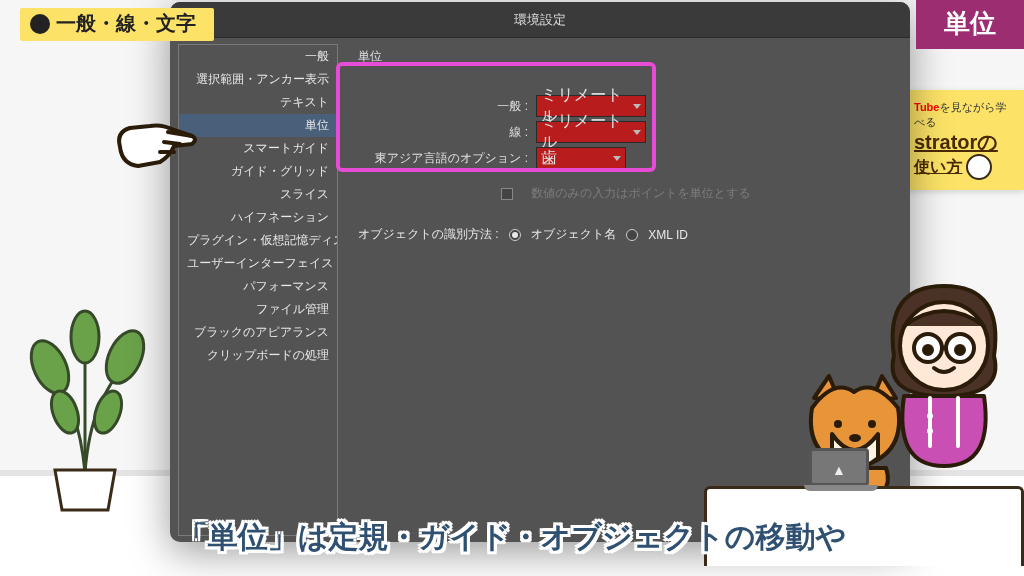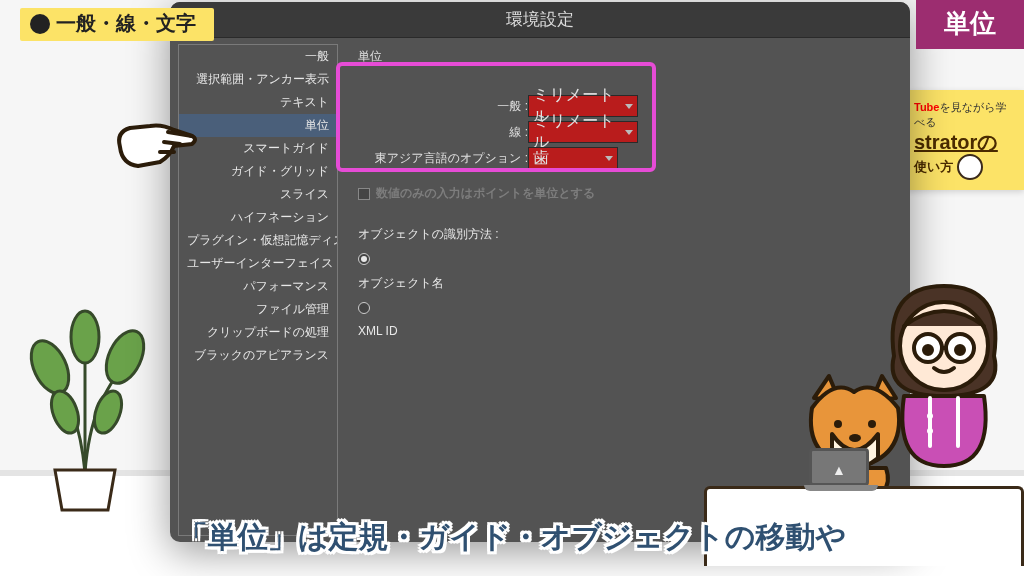--- a/index.html
+++ b/index.html
@@ -50,42 +50,42 @@
     padding: 10px 16px 10px 10px;
     font-size: 14px;
     color: #333;
     box-shadow: 0 2px 6px rgba(0,0,0,0.15);
     z-index: 15;
     overflow: hidden;
   }
   .promo .line1 { font-size: 11px; }
   .promo .line1 b { color: #ff0000; }
   .promo .line2 { font-size: 20px; font-weight: 700; color: #4a2b00; line-height: 1.2; text-decoration: underline; }
-  .promo .line3 { font-size: 13px; font-weight: 700; color: #4a2b00; display:flex; align-items:center; gap:4px;}
+  .promo .line3 { font-size: 16px; font-weight: 700; color: #4a2b00; display:flex; align-items:center; gap:4px;text-decoration:underline;}
   .promo .face {
     width: 26px; height: 26px; border-radius:50%;
     background: #fff; border: 2px solid #3b2a1a;
     position: relative; display:inline-block;
   }
 
   
   .dialog {
     position: absolute; left: 170px; top: 2px;
     width: 740px; height: 540px;
     background: #535353;
     border-radius: 10px;
     box-shadow: 0 10px 40px rgba(0,0,0,0.4);
     display: flex; flex-direction: column;
     overflow: hidden;
     z-index: 20;
   }
   .titlebar {
     height: 36px; background: #3a3a3a; color: #ddd;
     display:flex; align-items:center; justify-content:center;
-    font-size: 17px;
+    font-size: 13px;
     border-bottom: 1px solid #2a2a2a;
   }
   .dialog-body { flex:1; display:flex; }
   .sidebar {
     width: 160px; border: 1px solid #7a7a7a; margin: 6px 4px 6px 8px;
     background: #535353;
     font-size: 12px; color: #e8e8e8;
     overflow: hidden;
   }
   .sidebar-item {
@@ -112,48 +112,47 @@
     position: absolute;
     left: -6px; top: 24px;
     width: 320px; height: 110px;
     border: 4px solid #e64cd6;
     border-radius: 6px;
     pointer-events: none;
     z-index: 5;
   }
 
   .row {
-    display:flex; align-items:center; 
+    display:flex; align-items:center; gap: 8px;
     margin: 4px 0;
   }
   .row label {
     width: 170px; text-align: right; color:#e0e0e0;
   }
   .select {
     background:#b91c1c; border:1px solid #2a2a2a;
     color:#e0e0e0; font-size:16px;
     padding: 10px 4px; width: 110px; height: 20px;
     display:flex; align-items:center; justify-content:space-between;
   }
   .select.small { width: 90px; }
   .caret {
     width:0;height:0;border-left:4px solid transparent;border-right:4px solid transparent;border-top:5px solid #bbb;
   }
   .checkbox-row {
     margin: 6px 0 12px 0;
-    display:flex; justify-content:flex-start; align-items:center; gap:6px;
+    display:flex; justify-content:center; align-items:center; gap:18px;
     color:#7d7d7d;
-    font-weight:bold;
   }
   .checkbox {
     width:12px;height:12px;border:1px solid #888;background:#444;display:inline-block;
   }
   .id-row {
     margin-top: 24px;
-    display:flex; align-items:flex-start; gap:10px;flex-direction:column;
+    display:flex; align-items:center; gap:10px;
   }
   .radio {
     width:12px;height:12px;border:1px solid #ccc;border-radius:50%;display:inline-flex;align-items:center;justify-content:center;background:#444;
   }
   .radio.checked::after{
     content:""; width:6px;height:6px;border-radius:50%;background:#e8e8e8;
   }
 
   
   .hand {
@@ -234,22 +233,22 @@
         <div class="sidebar-item">テキスト</div>
         <div class="sidebar-item selected">単位</div>
         <div class="sidebar-item">スマートガイド</div>
         <div class="sidebar-item">ガイド・グリッド</div>
         <div class="sidebar-item">スライス</div>
         <div class="sidebar-item">ハイフネーション</div>
         <div class="sidebar-item">プラグイン・仮想記憶ディスク</div>
         <div class="sidebar-item">ユーザーインターフェイス</div>
         <div class="sidebar-item">パフォーマンス</div>
         <div class="sidebar-item">ファイル管理</div>
+        <div class="sidebar-item">ブラックのアピアランス</div>
         <div class="sidebar-item">クリップボードの処理</div>
-        <div class="sidebar-item">ブラックのアピアランス</div>
       </div>
     <div class="panel">
       <div class="panel-title">単位</div>
 
       <div class="highlight-box"></div>
 
       <div class="form-area">
         <div class="row">
           <label>一般 :</label>
           <div class="select">

